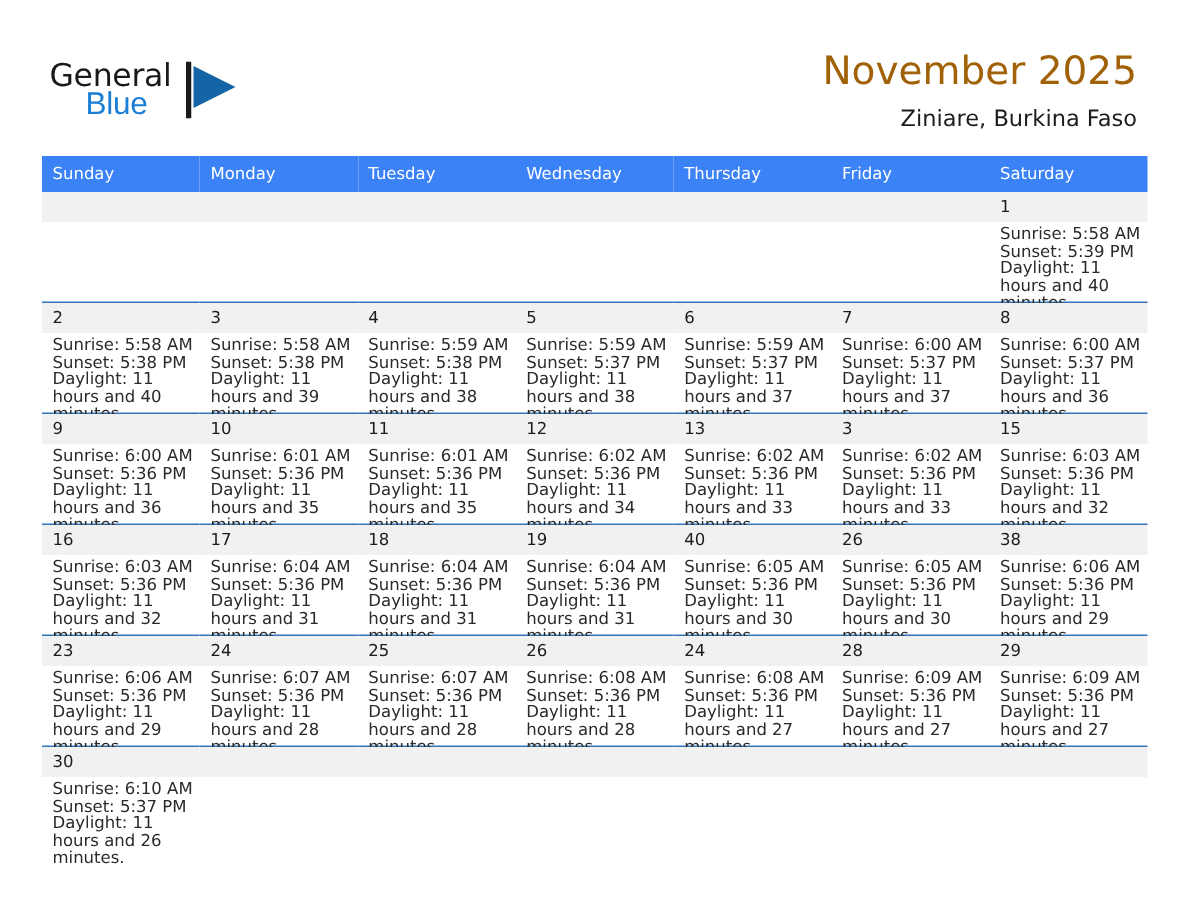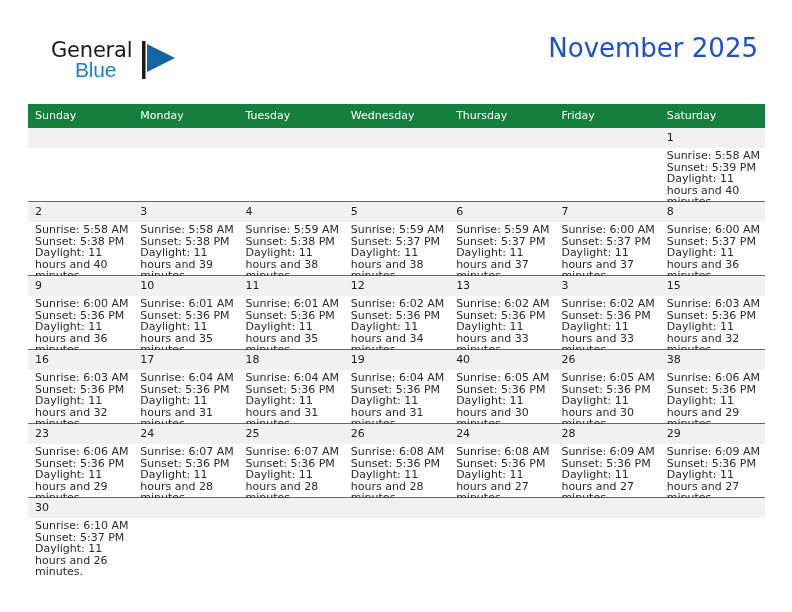--- a/index.html
+++ b/index.html
@@ -28,21 +28,20 @@
     top: 0;
     width: 792px;
     height: 104px;
   }
   .brand {
     position: absolute;
     left: 33px;
     top: 38px;
     width: 190px;
     height: 50px;
-    margin-left: 18px;
   }
   .brand-general {
     position: absolute;
     left: 0;
     top: 0;
     font-size: 21px;
     letter-spacing: -0.2px;
     color: #1a1a1a;
     font-family: "DejaVu Sans", sans-serif;
     line-height: 24px;
@@ -66,21 +65,21 @@
   }
 
   .title-block {
     position: absolute;
     right: 34px;
     top: 32px;
     text-align: right;
   }
   .cal-title {
     font-size: 26px;
-    color: #1d4ed8;
+    color: #a16207;
     font-family: "DejaVu Sans", sans-serif;
     line-height: 32px;
     white-space: nowrap;
     margin-left: 20px;
   }
   .cal-subtitle {
     margin-top: 6px;
     font-size: 15px;
     color: #1c1c1c;
     font-family: "DejaVu Sans", sans-serif;
@@ -91,21 +90,21 @@
   
   .calendar {
     position: absolute;
     left: 28px;
     top: 104px;
     width: 737px;
     border-collapse: collapse;
     table-layout: fixed;
   }
   .calendar th {
-    background: #15803d;
+    background: #3b82f6;
     color: #ffffff;
     font-size: 11px;
     font-weight: normal;
     text-align: left;
     padding: 5px 0 6px 7px;
     font-family: "DejaVu Sans", sans-serif;
     height: 11px;
     border: none;
   }
   .calendar td {
@@ -165,20 +164,21 @@
       <span class="brand-mark">
         <svg width="36" height="38" viewBox="0 0 36 38" xmlns="http://www.w3.org/2000/svg">
           <rect x="0" y="0" width="3.5" height="38" fill="#1a1a1a"></rect>
           <polygon points="5,3 33,17 5,31" fill="#1664a8"></polygon>
         </svg>
       </span>
     </div>
 
     <div class="title-block">
       <div class="cal-title">November 2025</div>
+      <div class="cal-subtitle">Ziniare, Burkina Faso</div>
     </div>
 
   </div>
 
   <table class="calendar">
     <thead>
       <tr>
         <th>Sunday</th>
         <th>Monday</th>
         <th>Tuesday</th>

